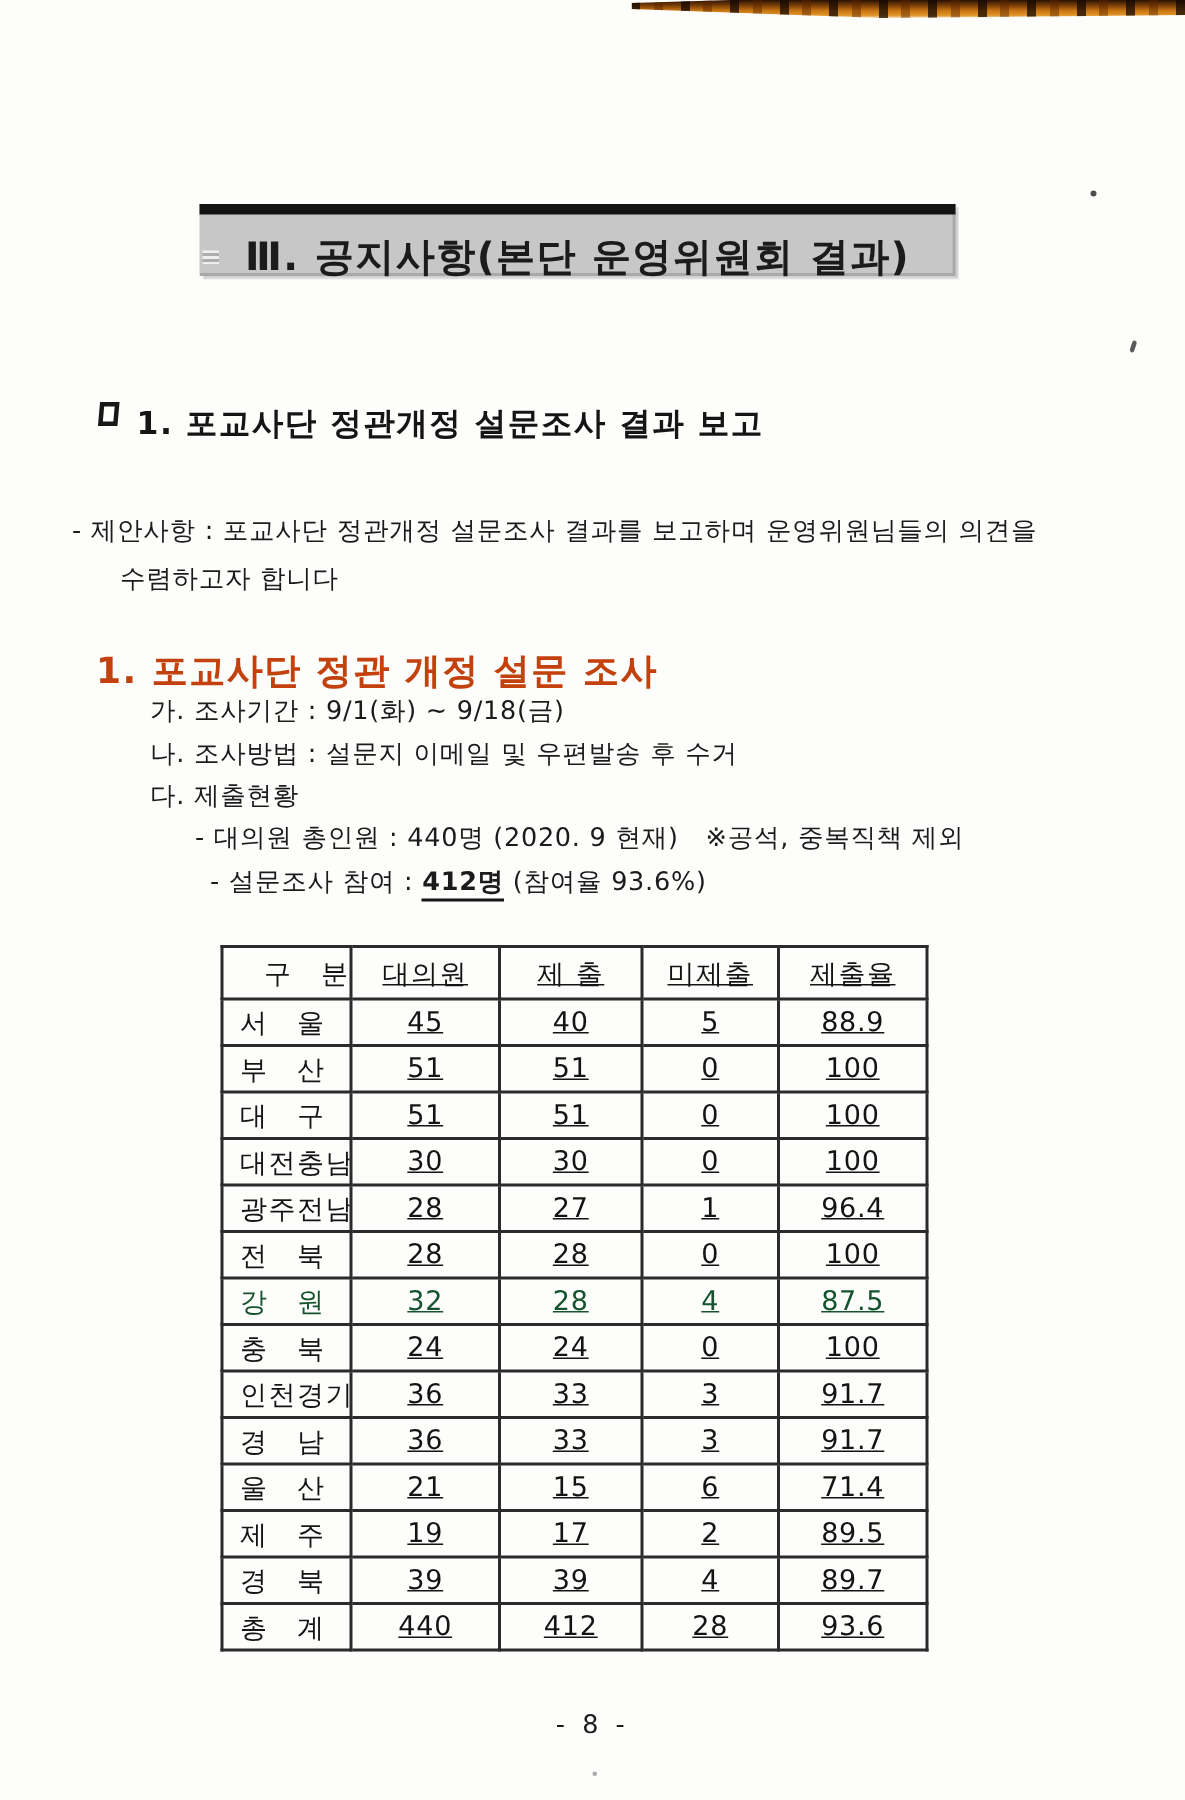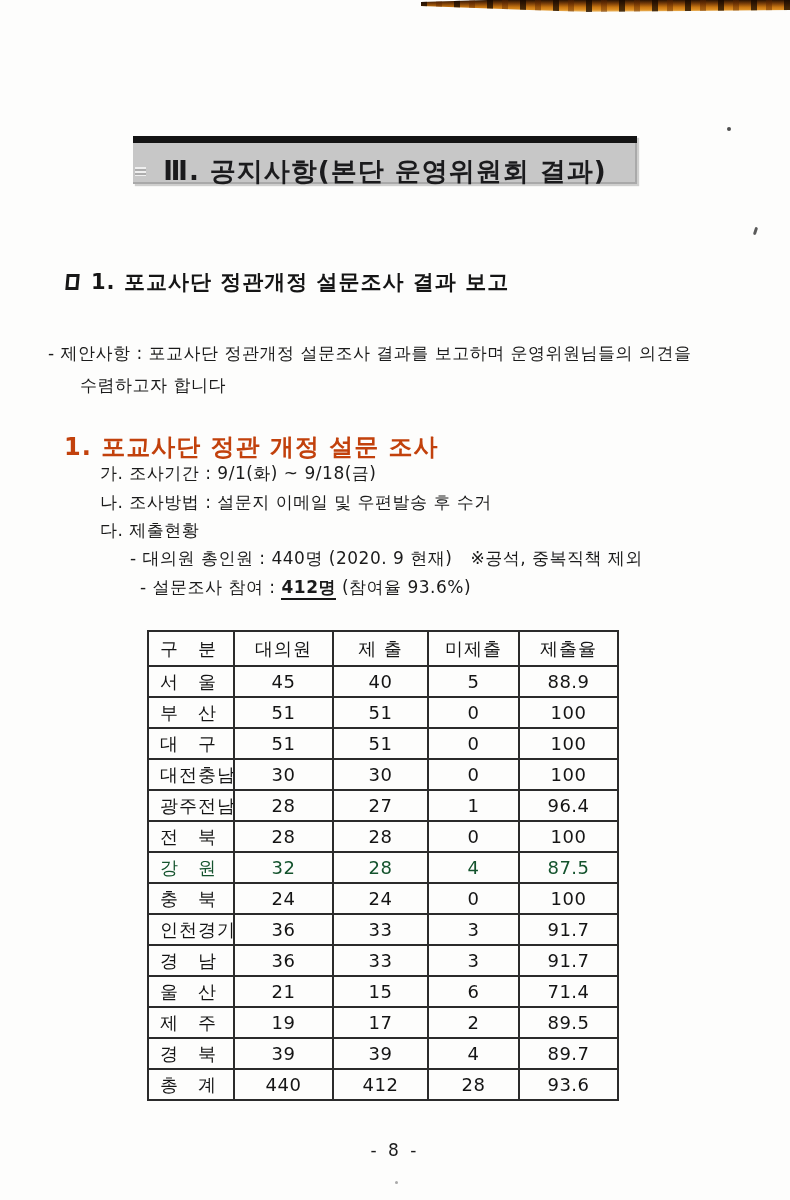--- a/index.html
+++ b/index.html
@@ -41,21 +41,21 @@
   }
   .banner-notch {
     position:absolute; left:2px; bottom:8px; width:11px; height:9px;
     background:repeating-linear-gradient(180deg,#efefef 0 2px,#adadad 2px 4px);
   }
 
   
   .abs { position:absolute; white-space:nowrap; }
   .report-heading {
     left:66px; top:268px; font-size:21px; font-weight:bold; letter-spacing:1px;
-    display:flex; align-items:center; gap:12px; color:#151515;
+    display:flex; gap:12px; color:#151515;
   }
   .square-bullet {
     width:13px; height:16px; border:3.5px solid #181818; display:inline-block;
     transform:skewX(-5deg); flex:0 0 auto;
   }
   .body-line { font-size:17px; letter-spacing:.5px; color:#1b1b1b; }
   .proposal-1 { left:48px;  top:342px; }
   .proposal-2 { left:80px;  top:374px; }
   .survey-title { left:64px; top:431px; font-size:24px; font-weight:bold; letter-spacing:1px; color:#c2410c; }
   .survey-a { left:100px; top:462px; }
@@ -71,22 +71,22 @@
     position:absolute; left:147px; top:630px; width:470px;
     border-collapse:collapse; table-layout:fixed;
     font-size:18px; color:#141414;
   }
   .result-table th, .result-table td {
     border:2px solid #2b2b2b; overflow:hidden; white-space:nowrap;
   }
   .result-table th { height:35px; font-weight:500; text-align:center; letter-spacing:1px; }
   .result-table td { height:31px; }
   .c-region { text-align:left; padding-left:11px; letter-spacing:1px; }
-  th.c-region { text-align:left; }
-  .c-num { text-align:center; letter-spacing:.5px; }
+  th.c-region { text-align:right; }
+  .c-num { text-align:center; letter-spacing:.5px;text-decoration:underline; }
 
   .footer-page {
     position:absolute; left:0; right:0; top:1140px;
     text-align:center; font-size:17px; letter-spacing:3px; color:#1c1c1c;
   }
 </style>
 </head>
 <body>
 
 <div class="page">

